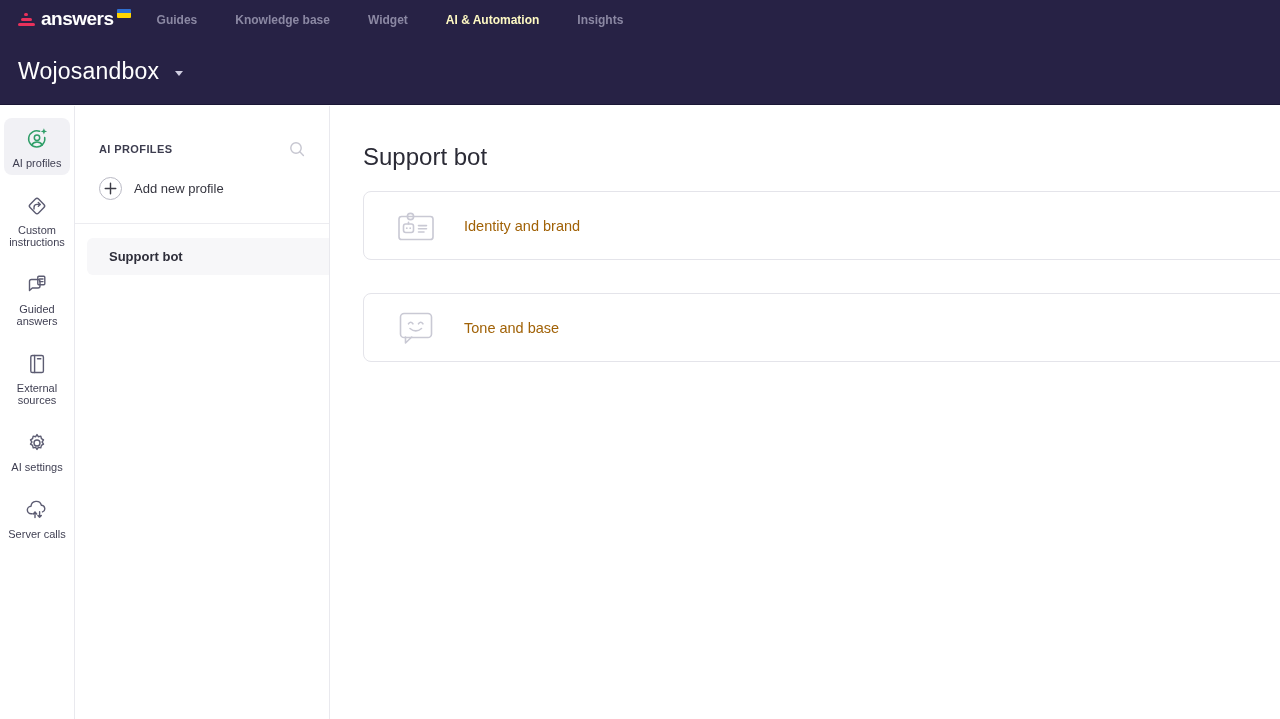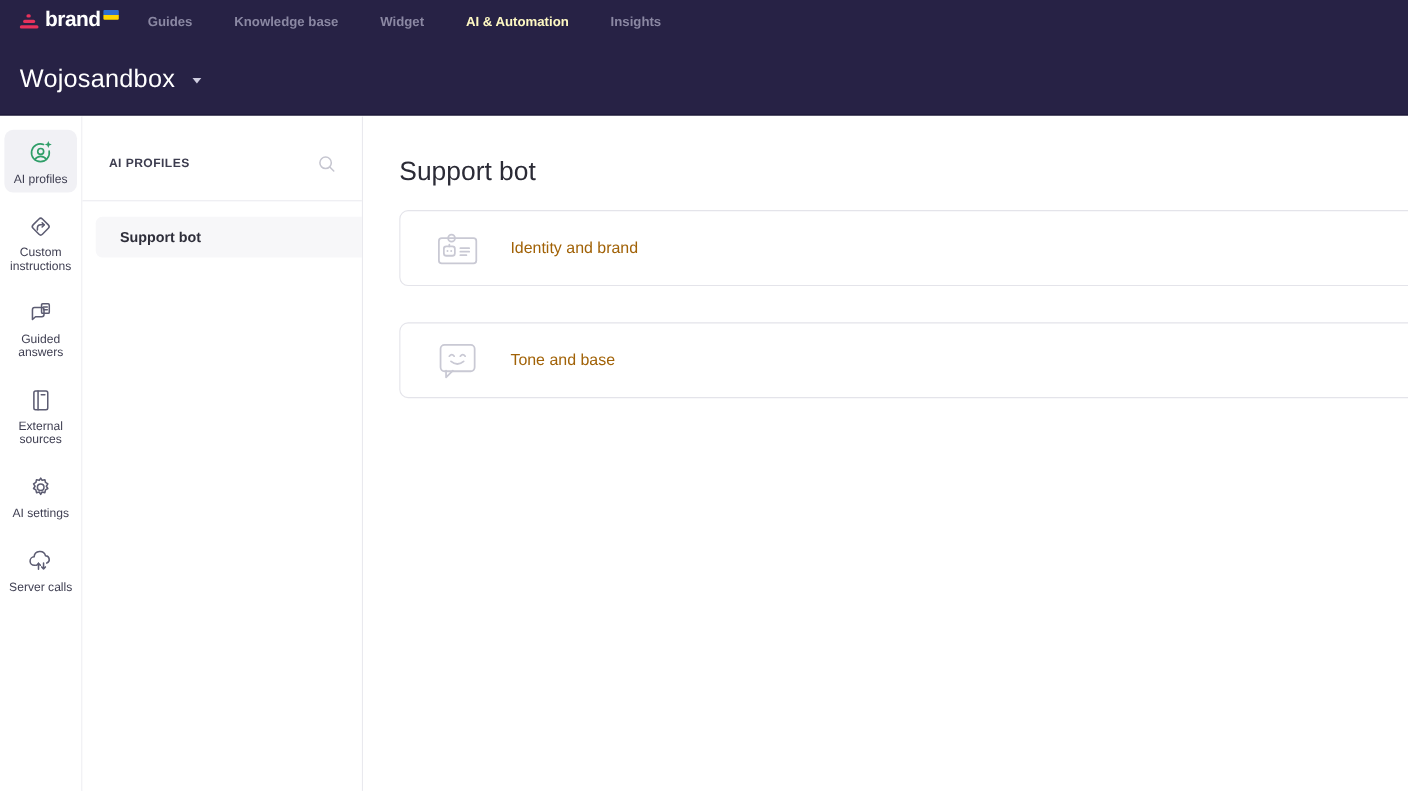--- a/index.html
+++ b/index.html
@@ -78,21 +78,21 @@
 <body>
 
 <div class="header">
   <div class="topnav">
     <div class="logo">
       <span class="logo-mark">
           <i class="b1"></i>
           <i class="b2"></i>
           <i class="b3"></i>
         </span>
-      <span class="logo-text">brand</span>
+      <span class="logo-text">answers</span>
       <span class="flag"></span>
     </div>
     <div class="nav-links">
       <span class="nav-link">Guides</span>
       <span class="nav-link">Knowledge base</span>
       <span class="nav-link">Widget</span>
       <span class="nav-link active">AI &amp; Automation</span>
       <span class="nav-link">Insights</span>
     </div>
   </div>
@@ -175,20 +175,28 @@
 
 <div class="panel">
   <div class="panel-header">
     <span class="panel-title">AI PROFILES</span>
     <span class="search-btn">
       <svg viewBox="0 0 20 20" width="20" height="20">
         <circle cx="9" cy="9" r="5.2" fill="none" stroke="#c6c6d0" stroke-width="1.4"></circle>
         <path d="M12.8 12.8 l3.6 3.6" stroke="#c6c6d0" stroke-width="1.4" stroke-linecap="round"></path>
       </svg>
     </span>
+  </div>
+  <div class="add-row">
+    <span class="add-circle">
+      <svg viewBox="0 0 22 22" width="21" height="21">
+        <path d="M11 5.5 v11 M5.5 11 h11" stroke="#3c3c46" stroke-width="1.5" stroke-linecap="round"></path>
+      </svg>
+    </span>
+    <span class="add-label">Add new profile</span>
   </div>
   <div class="panel-divider"></div>
   <div class="profile-item">Support bot</div>
 </div>
 
 <div class="main">
   <h1 class="page-title">Support bot</h1>
 
   <div class="card card-1">
     <span class="card-icon">

